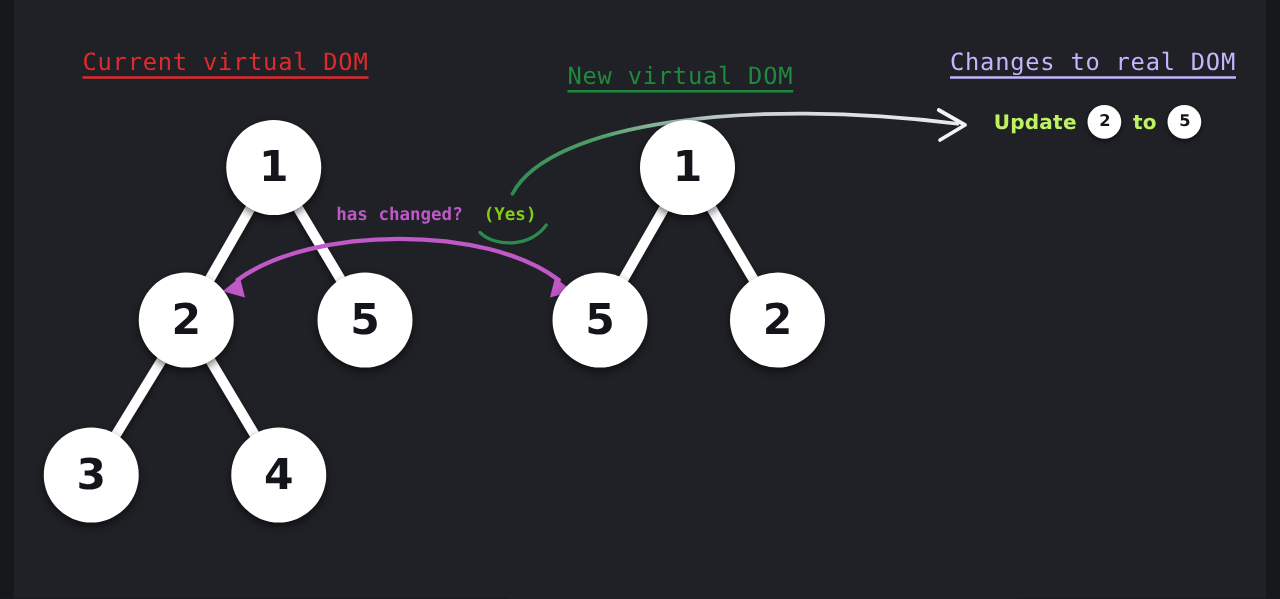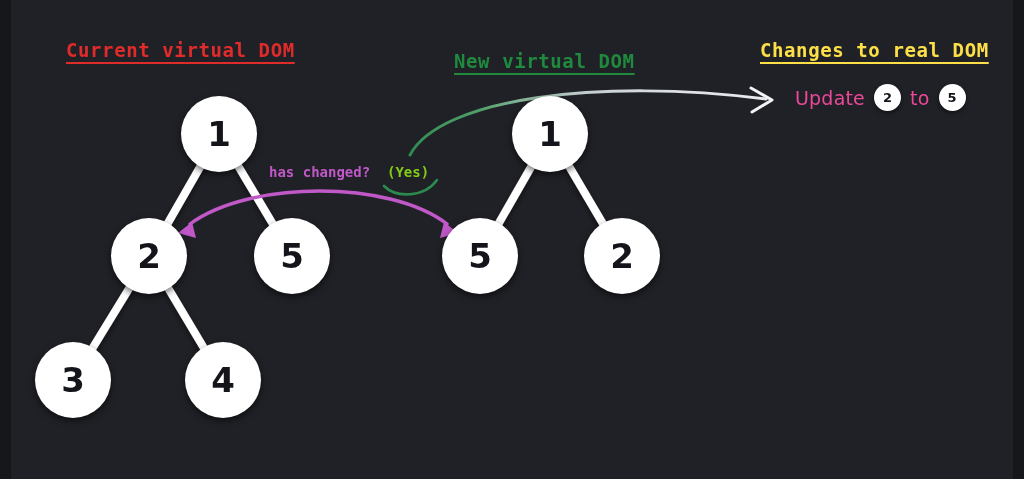--- a/index.html
+++ b/index.html
@@ -25,30 +25,30 @@
     background: #16171b;
   }
   .edge-band.left  { left: 0; }
   .edge-band.right { right: 0; }
 
   
   .heading {
     position: absolute;
     font-family: "DejaVu Sans Mono", "Liberation Mono", monospace;
     font-size: 19px;
-    font-weight: 700;
+    font-weight: 400;
     letter-spacing: 0.6px;
     white-space: nowrap;
     text-decoration: underline;
     text-underline-offset: 5px;
     text-decoration-thickness: 2px;
   }
   #heading-current { left: 66px;  top: 39px;  color: #e02b2b; }
   #heading-new     { left: 454px; top: 50px;  color: #1f8a3d; }
-  #heading-real    { left: 760px; top: 39px;  color: #fde047; }
+  #heading-real    { left: 760px; top: 39px;  color: #c4b5fd; }
 
   
   #canvas {
     position: absolute;
     left: 0; top: 0;
     width: 1024px;
     height: 479px;
   }
 
   
@@ -88,23 +88,23 @@
     position: absolute;
     left: 795px;
     top: 84px;
     display: flex;
     align-items: center;
     gap: 9px;
     z-index: 6;
   }
   #change-summary .word {
     font-family: "DejaVu Sans", "Liberation Sans", sans-serif;
-    font-size: 19px;
-    font-weight: 400;
-    color: #ec4899;
+    font-size: 16px;
+    font-weight: 700;
+    color: #bef264;
     letter-spacing: 0.2px;
   }
   .mini-node {
     width: 27px;
     height: 27px;
     border-radius: 50%;
     background: #ffffff;
     box-shadow: 0 2px 4px rgba(0,0,0,0.5);
     display: flex;
     align-items: center;

